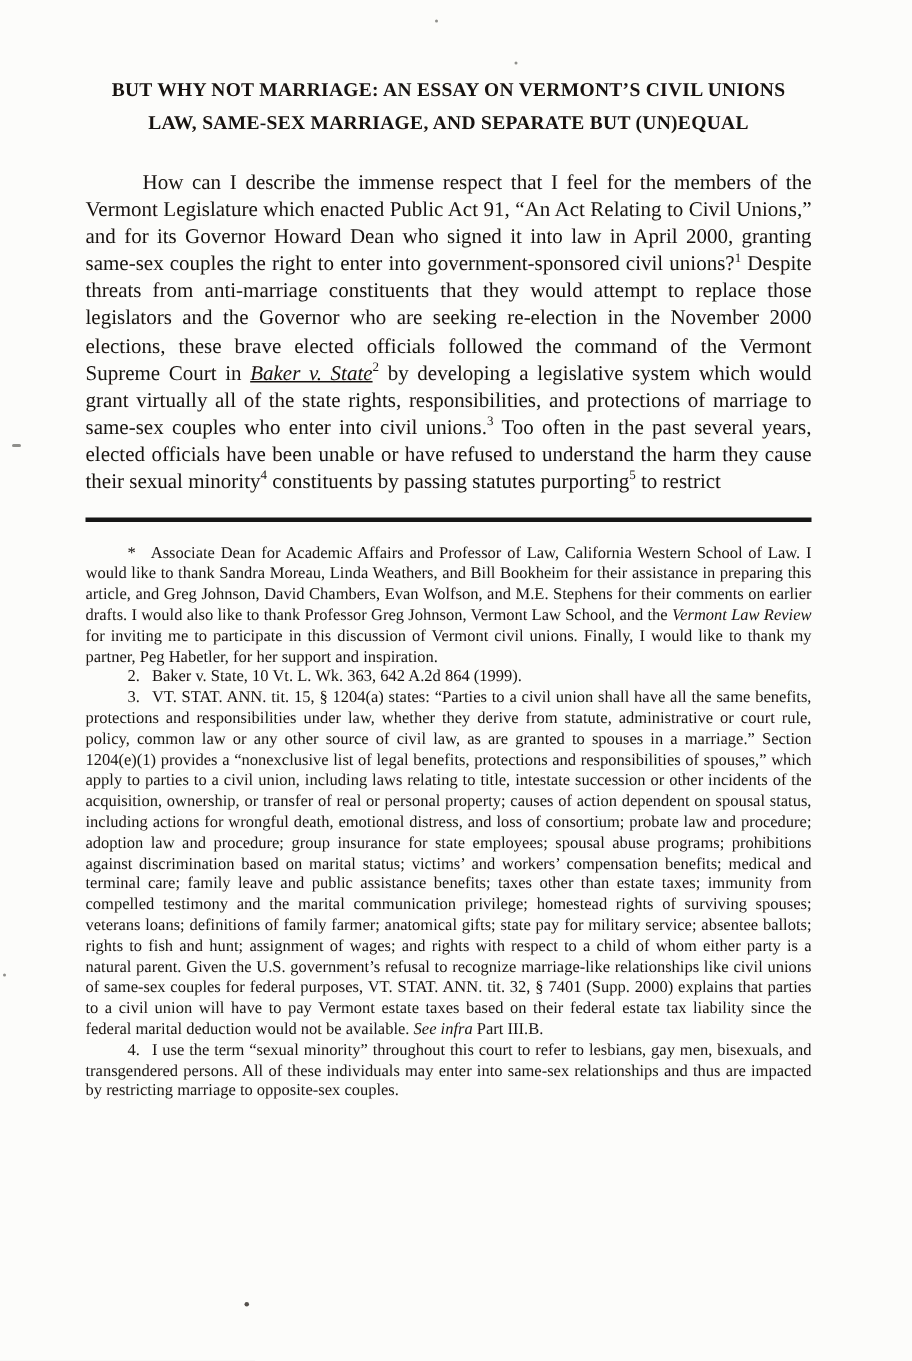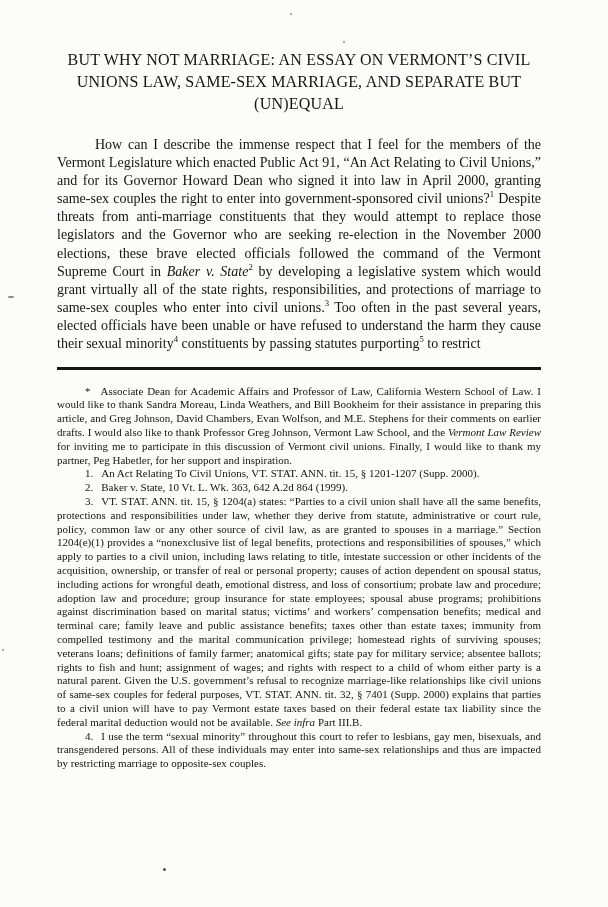--- a/index.html
+++ b/index.html
@@ -11,23 +11,23 @@
     margin: 0 auto;
     background: #fcfcfa;
     color: #181310;
     font-family: "Liberation Serif", "DejaVu Serif", serif;
     overflow: hidden;
   }
   .content { padding: 0 67px 0 57px; }
 
   .title {
     margin: 49px 0 0 0;
-    font-size: 16px;
+    font-size: 13px;
     line-height: 22px;
-    font-weight: normal;
+    font-weight: bold;
     text-align: center;
     letter-spacing: 0.2px;
   }
   .author {
     margin-top: 14px;
     text-align: center;
     font-weight: bold;
     font-size: 15px;
     line-height: 19px;
   }
@@ -45,21 +45,21 @@
     font-size: 14px;
     line-height: 18.1px;
     text-align: justify;
     text-indent: 38px;
   }
   .fnref {
     font-size: 0.62em;
     vertical-align: super;
     line-height: 0;
   }
-  .case { font-style: italic; }
+  .case { font-style: italic; text-decoration: underline; }
 
   .rule {
     margin-top: 14px;
     height: 2.5px;
     background: #161616;
   }
 
   .footnotes {
     margin-top: 15px;
     font-size: 11px;
@@ -88,21 +88,20 @@
 
 
     <p class="body-par"><span>How can I describe the immense respect that I feel for the members of the Vermont Legislature which enacted Public Act 91, “An Act Relating to Civil Unions,” and for its Governor Howard Dean who signed it into law in April 2000, granting same-sex couples the right to enter into government-sponsored civil unions?</span><sup class="fnref">1</sup><span> Despite threats from anti-marriage constituents that they would attempt to replace those legislators and the Governor who are seeking re-election in the November 2000 elections, these brave elected officials followed the command of the Vermont Supreme Court in </span><i class="case">Baker v. State</i><sup class="fnref">2</sup><span> by developing a legislative system which would grant virtually all of the state rights, responsibilities, and protections of marriage to same-sex couples who enter into civil unions.</span><sup class="fnref">3</sup><span> Too often in the past several years, elected officials have been unable or have refused to understand the harm they cause their sexual minority</span><sup class="fnref">4</sup><span> constituents by passing statutes purporting</span><sup class="fnref">5</sup><span> to restrict</span></p>
 
     <div class="rule"></div>
 
     <div class="footnotes">
 
       <p class="fn"><span class="marker-star">*</span><span>Associate Dean for Academic Affairs and Professor of Law, California Western School of Law. I would like to thank Sandra Moreau, Linda Weathers, and Bill Bookheim for their assistance in preparing this article, and Greg Johnson, David Chambers, Evan Wolfson, and M.E. Stephens for their comments on earlier drafts. I would also like to thank Professor Greg Johnson, Vermont Law School, and the </span><i>Vermont Law Review</i><span> for inviting me to participate in this discussion of Vermont civil unions. Finally, I would like to thank my partner, Peg Habetler, for her support and inspiration.</span></p>
 
-      <p class="fn"><span class="marker-num">1.</span><span>An Act Relating To Civil Unions, VT. STAT. ANN. tit. 15, § 1201-1207 (Supp. 2000).</span></p>
 
       <p class="fn"><span class="marker-num">2.</span><span>Baker v. State, 10 Vt. L. Wk. 363, 642 A.2d 864 (1999).</span></p>
 
       <p class="fn"><span class="marker-num">3.</span><span>VT. STAT. ANN. tit. 15, § 1204(a) states: “Parties to a civil union shall have all the same benefits, protections and responsibilities under law, whether they derive from statute, administrative or court rule, policy, common law or any other source of civil law, as are granted to spouses in a marriage.” Section 1204(e)(1) provides a “nonexclusive list of legal benefits, protections and responsibilities of spouses,” which apply to parties to a civil union, including laws relating to title, intestate succession or other incidents of the acquisition, ownership, or transfer of real or personal property; causes of action dependent on spousal status, including actions for wrongful death, emotional distress, and loss of consortium; probate law and procedure; adoption law and procedure; group insurance for state employees; spousal abuse programs; prohibitions against discrimination based on marital status; victims’ and workers’ compensation benefits; medical and terminal care; family leave and public assistance benefits; taxes other than estate taxes; immunity from compelled testimony and the marital communication privilege; homestead rights of surviving spouses; veterans loans; definitions of family farmer; anatomical gifts; state pay for military service; absentee ballots; rights to fish and hunt; assignment of wages; and rights with respect to a child of whom either party is a natural parent. Given the U.S. government’s refusal to recognize marriage-like relationships like civil unions of same-sex couples for federal purposes, VT. STAT. ANN. tit. 32, § 7401 (Supp. 2000) explains that parties to a civil union will have to pay Vermont estate taxes based on their federal estate tax liability since the federal marital deduction would not be available. </span><i>See infra</i><span> Part III.B.</span></p>
 
       <p class="fn"><span class="marker-num">4.</span><span>I use the term “sexual minority” throughout this court to refer to lesbians, gay men, bisexuals, and transgendered persons. All of these individuals may enter into same-sex relationships and thus are impacted by restricting marriage to opposite-sex couples.</span></p>
 
 
     </div>
   </div>

